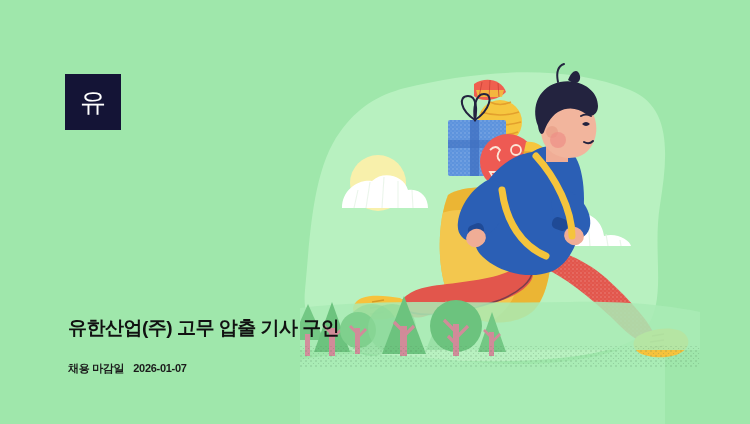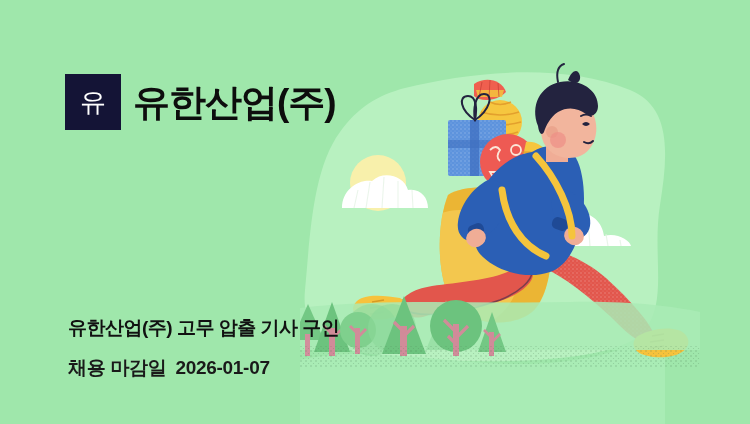--- a/index.html
+++ b/index.html
@@ -73,22 +73,22 @@
   }
   .job-title {
     font-size: 19px;
     font-weight: bold;
     color: #111111;
     letter-spacing: -0.5px;
     line-height: 1.3;
     white-space: nowrap;
   }
   .deadline {
-    margin-top: 14px;
-    font-size: 19px;
+    margin-top: 20px;
+    font-size: 11px;
     font-weight: bold;
     color: #1a1a1a;
     letter-spacing: -0.3px;
     white-space: nowrap;
   }
   .deadline .dl-label { margin-right: 9px; }
 </style>
 </head>
 <body>
 
@@ -350,21 +350,20 @@
           <path fill="none" stroke="#d18b99" stroke-width="2.6" d="M 192 298 L 184 290 M 192 302 L 200 294"></path>
         </g>
       </g>
 
       <rect x="-20" y="306" width="420" height="22" fill="url(#dotdark)" opacity="0.8"></rect>
     </svg>
   </div>
 
   <div class="logo-row">
     <div class="logo-badge">유</div>
-    <div class="company-name">유한산업(주)</div>
   </div>
 
   <div class="copy">
     <div class="job-title">유한산업(주) 고무 압출 기사 구인</div>
     <div class="deadline">
       <span class="dl-label">채용 마감일</span><span>2026-01-07</span>
     </div>
   </div>
 
 </div>

